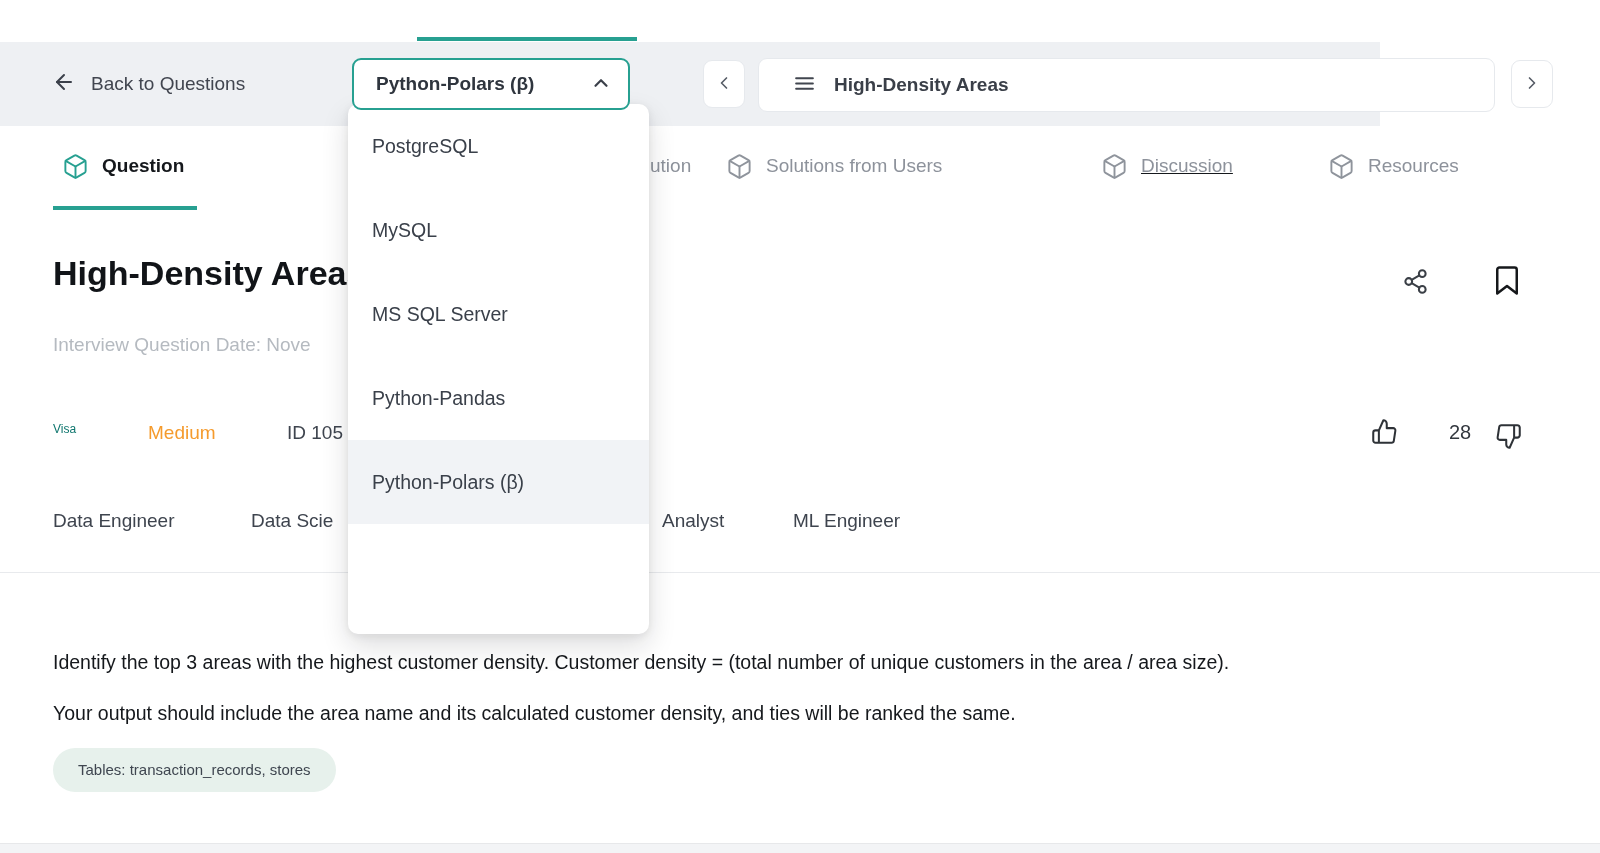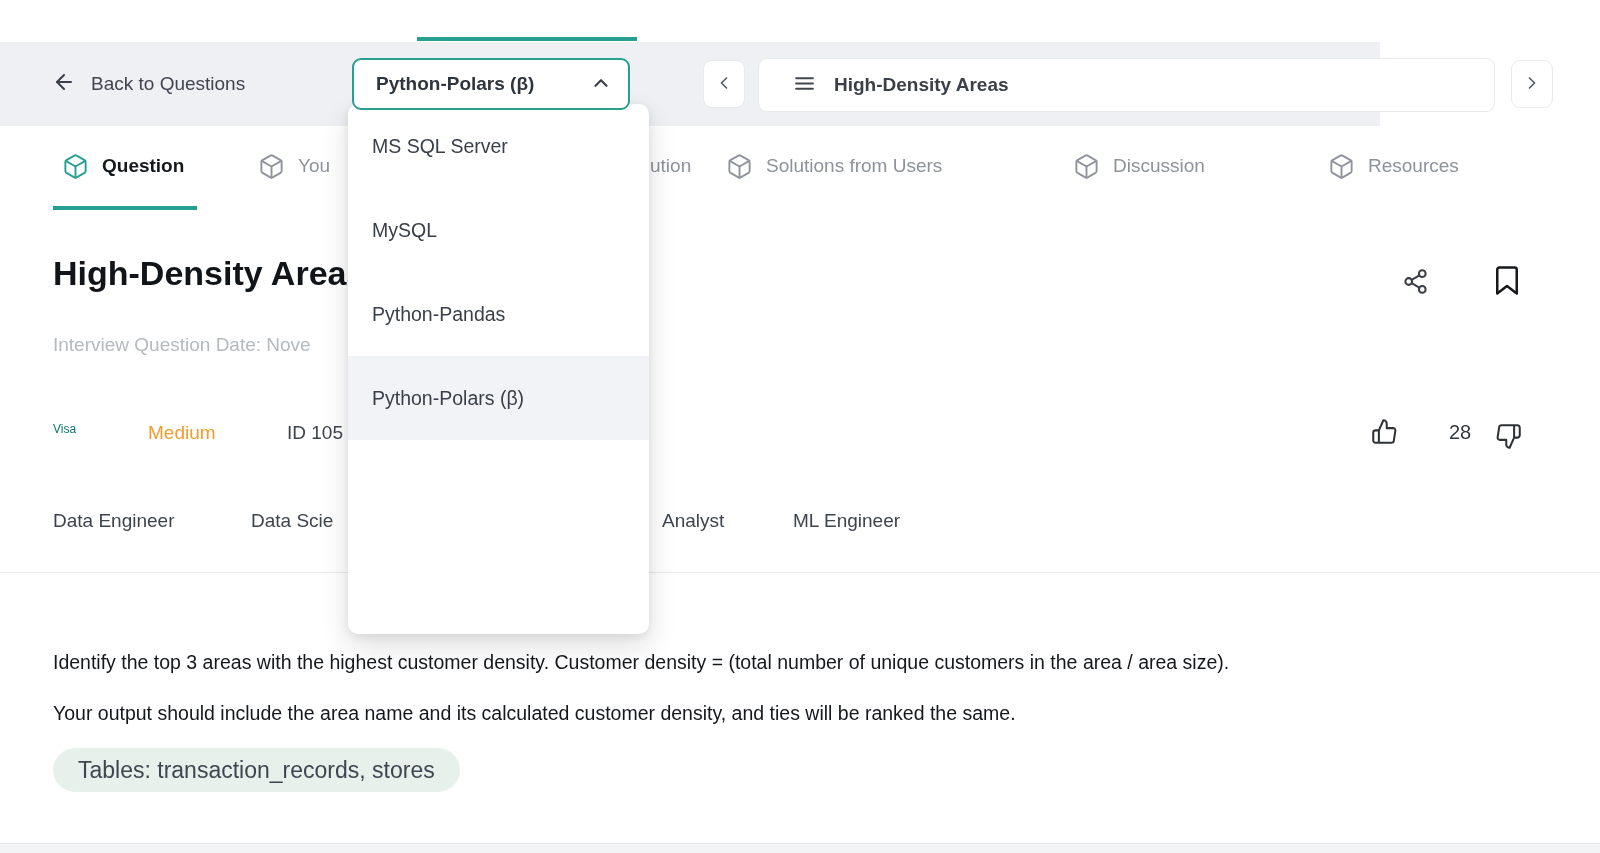--- a/index.html
+++ b/index.html
@@ -56,21 +56,21 @@
   .action.bookmark{left:1494px;top:264px;width:26px;height:33px;}
   .action.bookmark svg{width:26px;height:33px;stroke:#16181b;fill:none;}
   .roles{position:absolute;left:0;top:510px;height:26px;}
   .roles span{position:absolute;font-size:19px;color:#3e444e;white-space:nowrap;}
   .role1{left:53px;} .role2{left:251px;} .role3{left:662px;} .role4{left:793px;}
   .divider{position:absolute;left:0;top:572px;width:1600px;height:1px;background:#e8eaed;}
   .para{position:absolute;left:53px;width:1520px;font-size:19.5px;color:#15181c;line-height:27px;white-space:nowrap;}
   .para.p1{top:613px;margin-top:36px;}
   .para.p2{top:680px;}
   .tables-pill{position:absolute;left:53px;top:748px;height:44px;line-height:44px;border-radius:22px;
-    background:#E7F1EC;padding:0 25px;font-size:23px;color:#3f4650;display:inline-block;}
+    background:#E7F1EC;padding:0 25px;font-size:15px;color:#3f4650;display:inline-block;}
   .bottomband{position:absolute;left:0;top:843px;width:1600px;height:10px;background:#f3f4f6;border-top:1px solid #e7e8ea;box-sizing:border-box;}
   
   .dropdown{position:absolute;left:348px;top:104px;width:301px;height:530px;background:#fff;border-radius:10px;
     box-shadow:0 12px 28px rgba(20,24,31,.14),0 2px 8px rgba(20,24,31,.08);z-index:50;box-sizing:border-box;}
   .dropdown .opt{height:84px;display:flex;align-items:center;padding-left:24px;font-size:19.5px;color:#3a404a;cursor:pointer;}
   .dropdown .opt.selected{background:#f1f3f6;}
   .hidden-defs{position:absolute;width:0;height:0;overflow:hidden;}
 </style>
 </head>
 <body>
@@ -141,36 +141,30 @@
     </button>
   </header>
 
   <nav class="tabs">
     <div class="tab active" style="left:62px;">
       <svg class="cube">
           <use href="#icon-cube"></use>
         </svg>
       <span class="lbl">Question</span>
     </div>
-    <div class="tab" style="left:258px;">
-      <svg class="cube">
-          <use href="#icon-cube"></use>
-        </svg>
-      <span class="lbl">You</span>
-    </div>
     <div class="tab" style="left:650px;">
       <span class="lbl">ution</span>
     </div>
     <div class="tab" style="left:726px;">
       <svg class="cube">
           <use href="#icon-cube"></use>
         </svg>
       <span class="lbl">Solutions from Users</span>
     </div>
-    <div class="tab" style="left:1073px;">
+    <div class="tab" style="left:1101px;text-decoration:underline;">
       <svg class="cube">
           <use href="#icon-cube"></use>
         </svg>
       <span class="lbl">Discussion</span>
     </div>
     <div class="tab" style="left:1328px;">
       <svg class="cube">
           <use href="#icon-cube"></use>
         </svg>
       <span class="lbl">Resources</span>
@@ -226,19 +220,20 @@
 
     <p class="para p1">Identify the top 3 areas with the highest customer density. Customer density = (total number of unique customers in the area / area size).</p>
     <p class="para p2">Your output should include the area name and its calculated customer density, and ties will be ranked the same.</p>
 
     <div class="tables-pill">Tables: transaction_records, stores</div>
 
     <div class="bottomband"></div>
   </main>
 
   <div class="dropdown">
+    <div class="opt">PostgreSQL</div>
+    <div class="opt">MySQL</div>
     <div class="opt">MS SQL Server</div>
-    <div class="opt">MySQL</div>
     <div class="opt">Python-Pandas</div>
     <div class="opt selected">Python-Polars (β)</div>
   </div>
 
 </div>
 
 </body></html>

